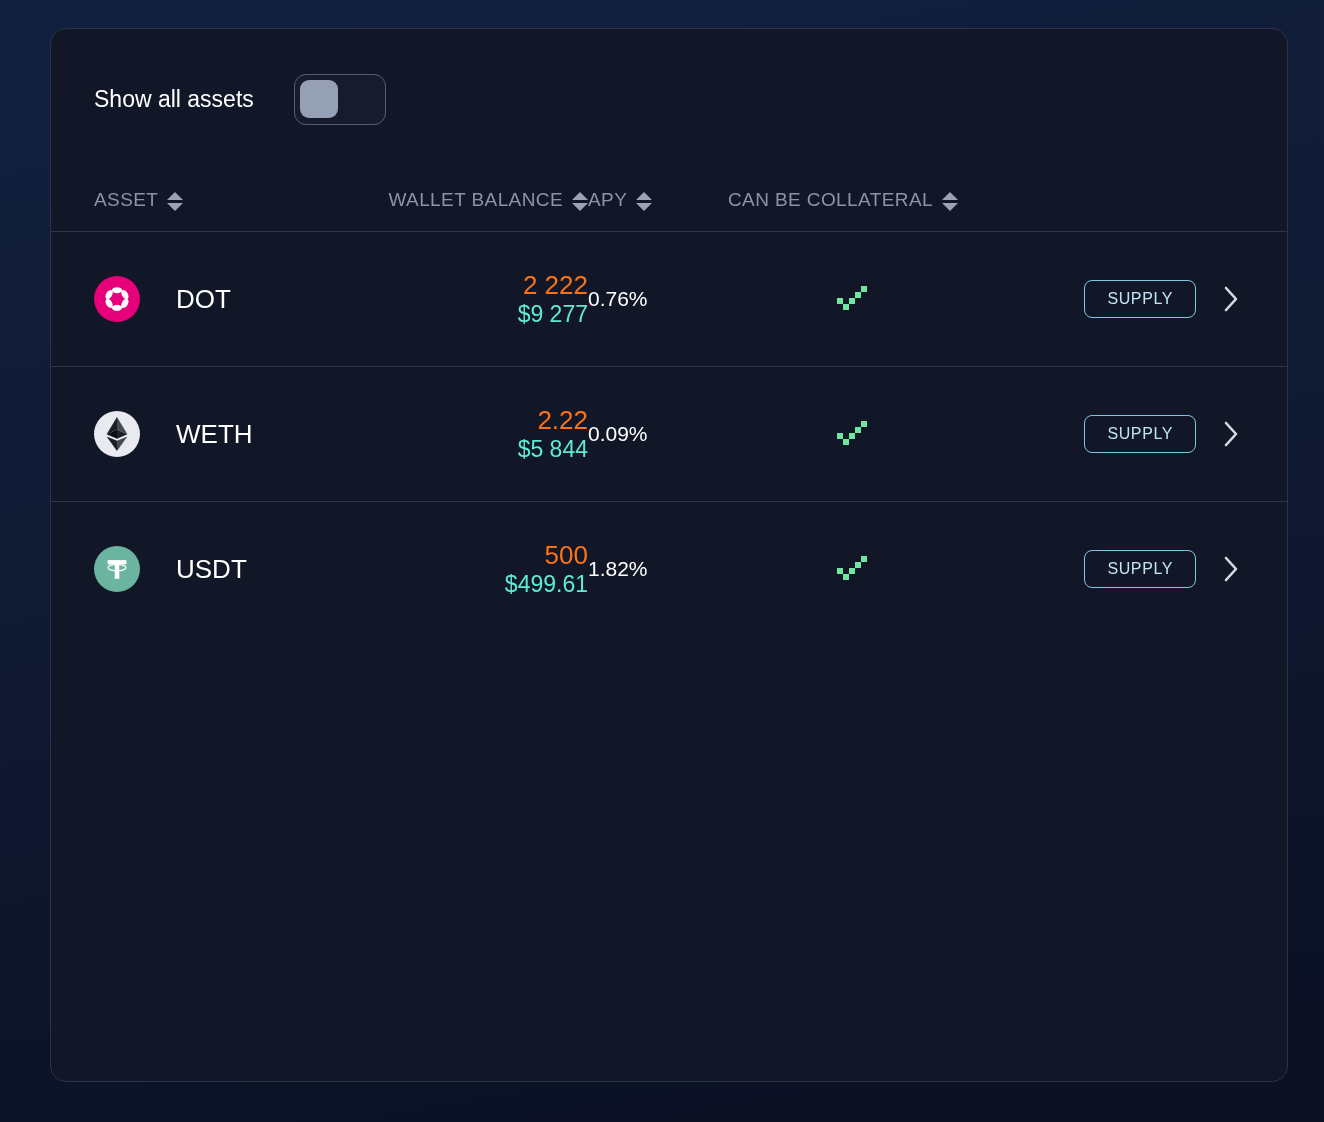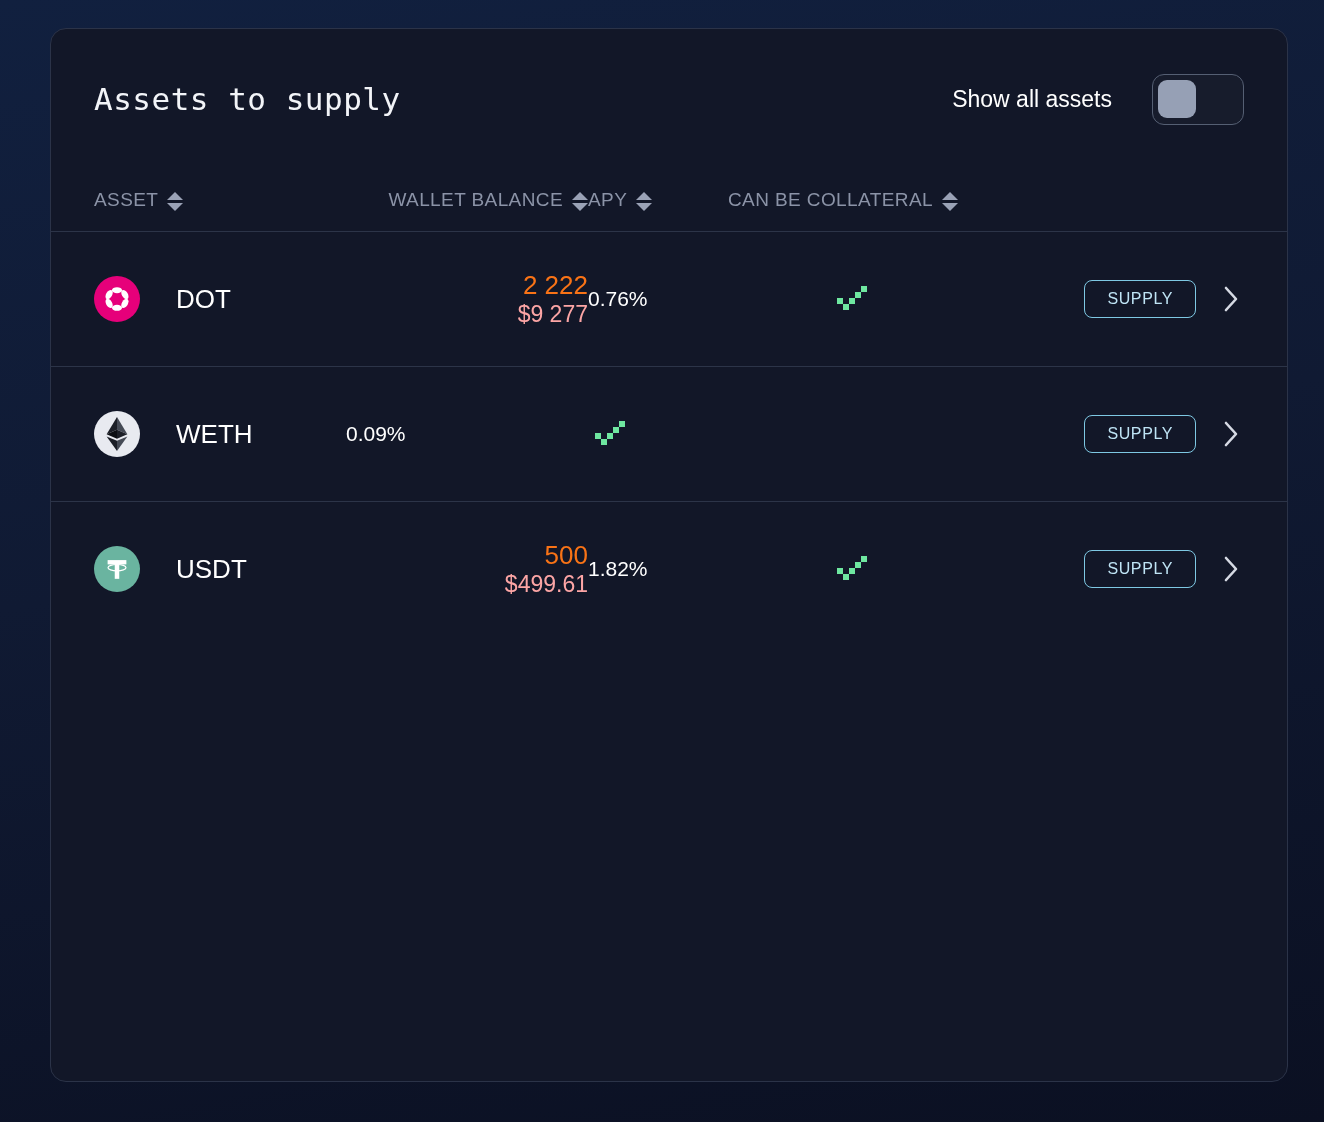--- a/index.html
+++ b/index.html
@@ -157,21 +157,21 @@
   }
   .coin svg { display: block; }
 
   .bal-main {
     font-size: 26px;
     color: #f97316;
     line-height: 1.18;
   }
   .bal-sub {
     font-size: 23px;
-    color: #fca5a5;
+    color: #5eead4;
     line-height: 1.18;
   }
   .apy-value {
     font-size: 21px;
     color: #ffffff;
   }
   .collateral-cell {
     display: flex;
     align-items: center;
     justify-content: center;
@@ -205,21 +205,20 @@
   .chevron-btn svg { display: block; }
 </style>
 </head>
 <body>
 
 <div class="backdrop"></div>
 
 <div class="card">
 
   <div class="card-header">
-    <div class="card-title">Assets to supply</div>
 
     <div class="header-right">
       <span class="toggle-label">Show all assets</span>
       <div class="toggle">
         <div class="knob"></div>
       </div>
     </div>
   </div>
 
   <div class="table-head">
@@ -319,20 +318,24 @@
             <path d="M12 0 L0.4 19.4 L12 14.2 Z" fill="#1c1f27"></path>
             <path d="M12 26.6 L12 38 L23.6 21.7 Z" fill="#454a55"></path>
             <path d="M12 38 L12 26.6 L0.4 21.7 Z" fill="#1c1f27"></path>
             <path d="M12 24.3 L23.6 19.4 L12 14.2 Z" fill="#1c1f27"></path>
             <path d="M0.4 19.4 L12 24.3 L12 14.2 Z" fill="#0d0f14"></path>
           </svg>
         </div>
         <span class="asset-symbol">WETH</span>
       </div>
     </div>
+    <div class="col-balance">
+      <div class="bal-main">2.22</div>
+      <div class="bal-sub">$5 844</div>
+    </div>
     <div class="col-apy">
       <div class="apy-value">0.09%</div>
     </div>
     <div class="col-collateral">
       <div class="collateral-cell">
         <svg class="pixcheck" width="30" height="27" viewBox="0 0 10 9" shape-rendering="crispEdges">
           <rect x="0" y="4" width="2" height="2" fill="#6ee7a0"></rect>
           <rect x="2" y="6" width="2" height="2" fill="#6ee7a0"></rect>
           <rect x="4" y="4" width="2" height="2" fill="#6ee7a0"></rect>
           <rect x="6" y="2" width="2" height="2" fill="#6ee7a0"></rect>

